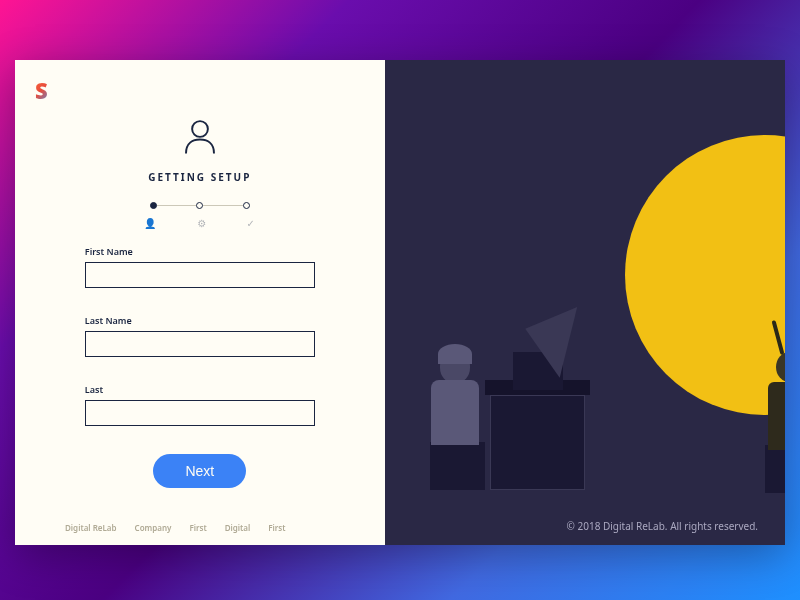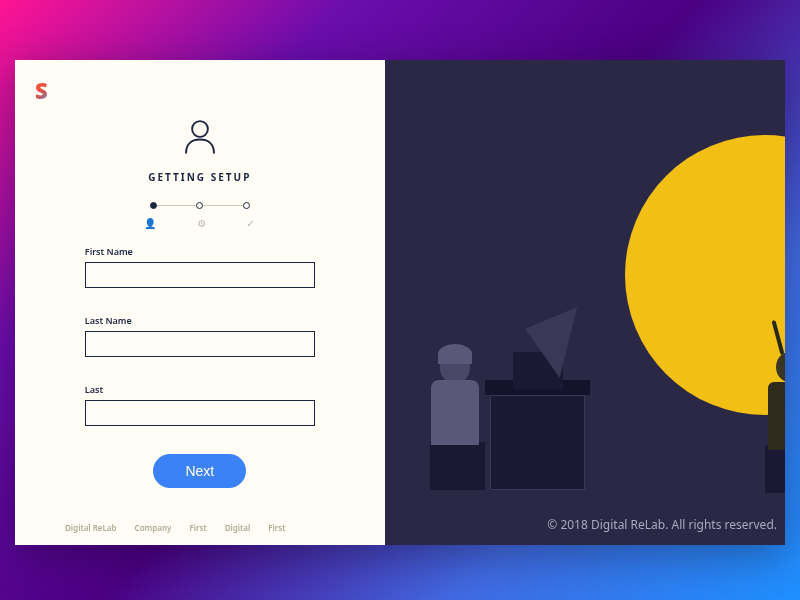--- a/index.html
+++ b/index.html
@@ -39,21 +39,21 @@
 .body1{width:48px;height:65px;background:#5a5878;border-radius:8px 8px 0 0;margin-top:-3px;margin-left:-9px}
 .chair1{position:absolute;left:45px;bottom:55px;width:55px;height:48px;background:#1a1833}
 .person2{position:absolute;right:-25px;bottom:95px}
 .head2{width:26px;height:30px;background:#3a3626;border-radius:50%;position:relative}
 .feathers{position:absolute;top:-32px;left:-10px;width:48px;height:42px}
 .feathers::before,.feathers::after{content:'';position:absolute;width:4px;height:35px;background:#2a2818;border-radius:2px}
 .feathers::before{left:10px;transform:rotate(-15deg)}
 .feathers::after{left:25px;transform:rotate(10deg)}
 .body2{width:42px;height:68px;background:#2e2a1c;border-radius:6px 6px 0 0;margin-left:-8px}
 .chair2{position:absolute;right:-35px;bottom:52px;width:55px;height:48px;background:#1a1833}
-.copyright{position:absolute;bottom:12px;right:8px;font-size:12px;color:#aaa8c0}
+.copyright{position:absolute;bottom:12px;right:27px;font-size:10px;color:#aaa8c0}
 </style>
 </head>
 <body>
 
 <div class="window">
   <div class="left">
     <div class="logo"><span class="logo-s">S</span></div>
 
     <div class="form-area">
       <div class="user-icon">

